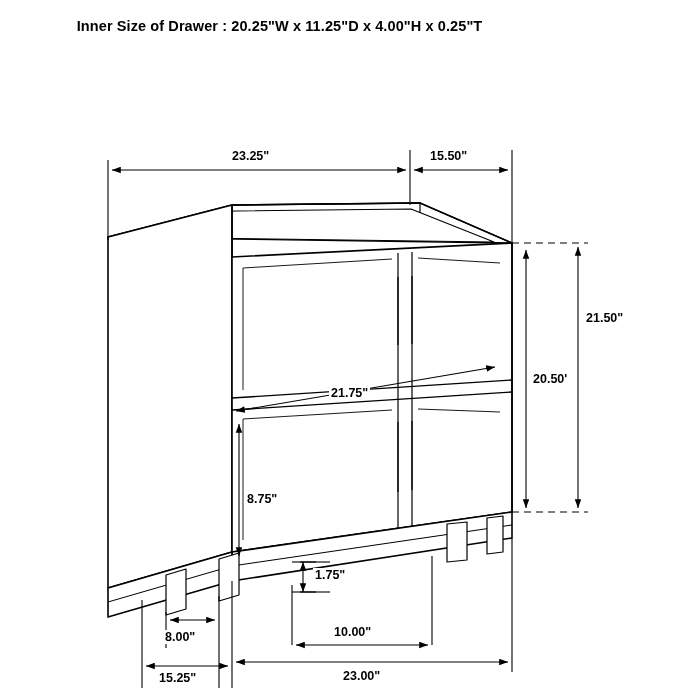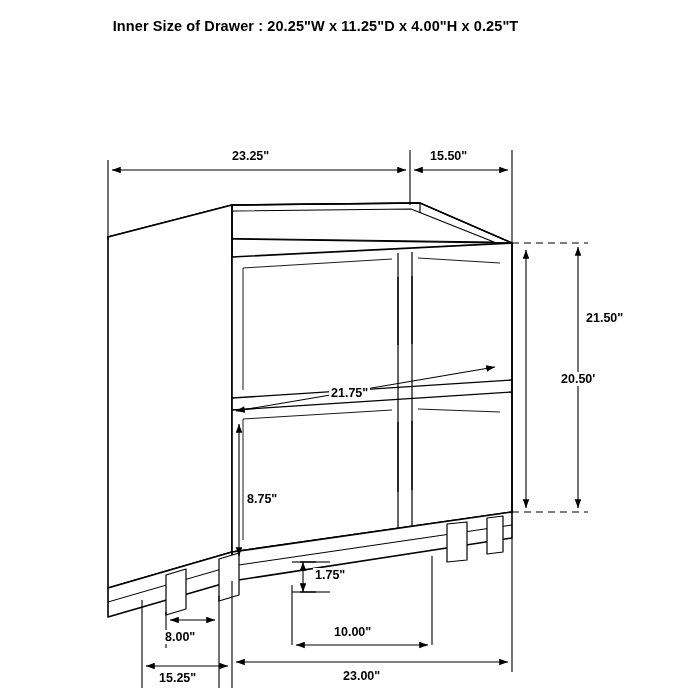--- a/index.html
+++ b/index.html
@@ -23,21 +23,20 @@
   #title {
     position: absolute;
     top: 18px;
     left: 0;
     width: 559px;
     text-align: center;
     font-size: 14.5px;
     font-weight: bold;
     letter-spacing: 0.1px;
     color: #000;
-    padding-left: 36px;
   }
   #canvas {
     position: absolute;
     top: 0;
     left: 0;
     width: 700px;
     height: 700px;
   }
   .dimlabel {
     position: absolute;
@@ -158,21 +157,21 @@
 
     <g stroke="#000" stroke-width="1.1" fill="none">
       <line x1="292" y1="562" x2="316" y2="562"></line>
       <line x1="292" y1="592" x2="316" y2="592"></line>
     </g>
   </svg>
 
   <div class="dimlabel" style="left:230px; top:149px;">23.25"</div>
   <div class="dimlabel" style="left:428px; top:149px;">15.50"</div>
   <div class="dimlabel" style="left:584px; top:311px;">21.50"</div>
-  <div class="dimlabel" style="left:531px; top:372px;margin-left:28px;">20.50'</div>
+  <div class="dimlabel" style="left:531px; top:372px;">20.50'</div>
   <div class="dimlabel" style="left:329px; top:386px;">21.75"</div>
   <div class="dimlabel" style="left:245px; top:492px;">8.75"</div>
   <div class="dimlabel" style="left:313px; top:568px;">1.75"</div>
   <div class="dimlabel" style="left:163px; top:630px;">8.00"</div>
   <div class="dimlabel" style="left:332px; top:625px;">10.00"</div>
   <div class="dimlabel" style="left:157px; top:671px;">15.25"</div>
   <div class="dimlabel" style="left:341px; top:669px;">23.00"</div>
 
 </div>
 

